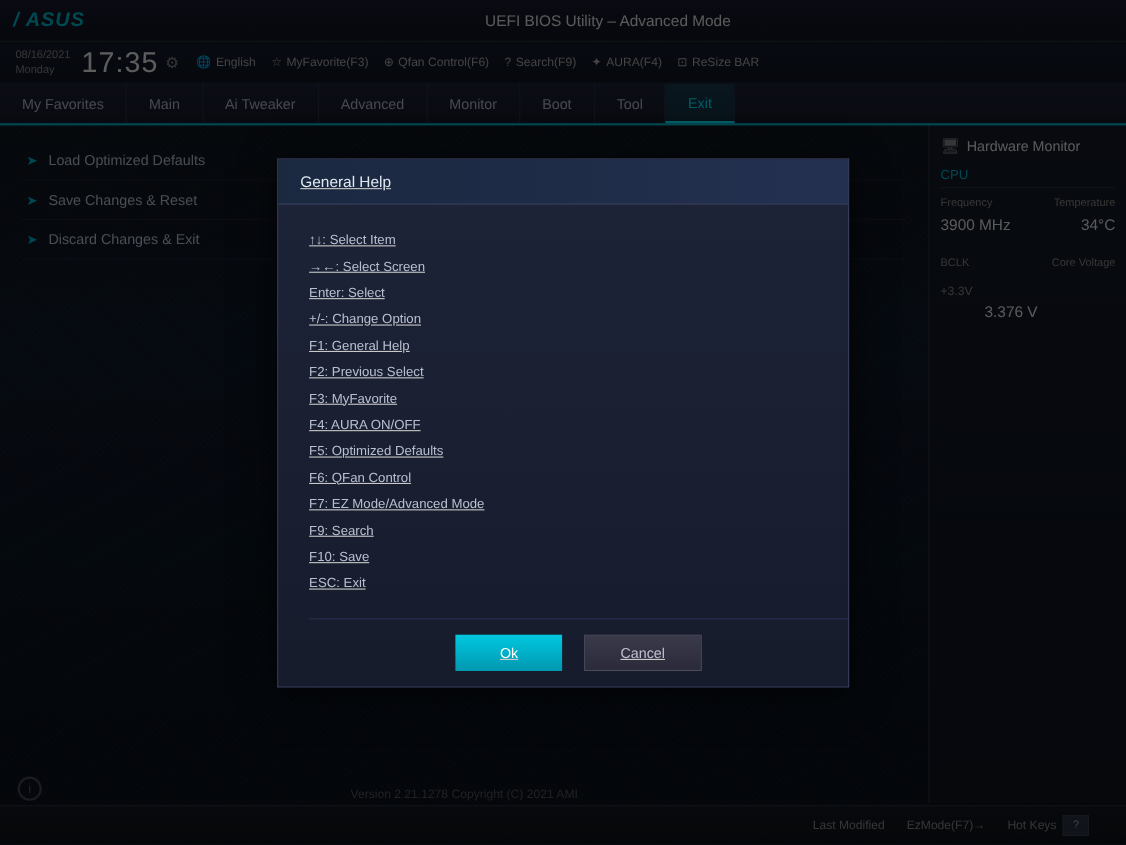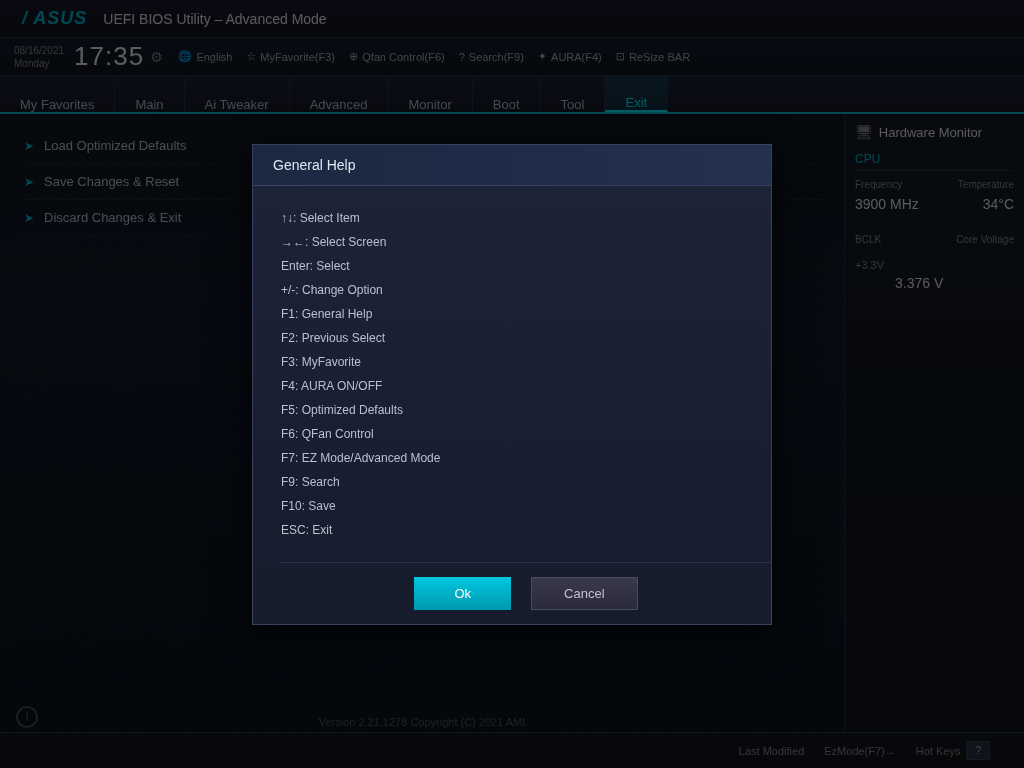--- a/index.html
+++ b/index.html
@@ -44,21 +44,21 @@
     }
 
     
     .header {
       position: relative;
       z-index: 10;
       background: linear-gradient(180deg, #1a1a2e 0%, #0f1520 100%);
       border-bottom: 1px solid #333;
       display: flex;
       align-items: center;
-      padding: 0 22px;
+      padding: 0 12px;
       height: 38px;
     }
 
     .asus-logo {
       display: flex;
       align-items: center;
       gap: 6px;
       margin-right: 16px;
     }
 
@@ -68,20 +68,21 @@
       font-weight: 900;
       letter-spacing: 1px;
       font-style: italic;
     }
 
     .header-title {
       color: #e0e0e0;
       font-size: 14px;
       font-weight: 400;
       flex: 1;
+      text-align: center;
     }
 
     
     .datetime-area {
       position: relative;
       z-index: 10;
       background: linear-gradient(180deg, #161b2e 0%, #0e1520 100%);
       display: flex;
       align-items: center;
       padding: 4px 14px;
@@ -134,21 +135,21 @@
       background: linear-gradient(180deg, #1e2235 0%, #161a28 100%);
       display: flex;
       align-items: stretch;
       height: 38px;
       border-bottom: 2px solid #00b4cc;
     }
 
     .nav-item {
       padding: 0 20px;
       display: flex;
-      align-items: flex-end;
+      align-items: center;
       font-size: 13px;
       color: #b0b8c8;
       cursor: pointer;
       border-right: 1px solid #2a2f45;
       transition: background 0.15s;
     }
 
     .nav-item.active {
       color: #00e5ff;
       background: rgba(0,180,200,0.15);
@@ -259,20 +260,21 @@
       align-items: center;
       justify-content: center;
     }
 
     .modal {
       background: linear-gradient(180deg, #1e2438 0%, #161c2c 100%);
       border: 1px solid #3a4060;
       width: 520px;
       padding: 0;
       box-shadow: 0 8px 32px rgba(0,0,0,0.8);
+      text-decoration: underline;
     }
 
     .modal-header {
       background: linear-gradient(90deg, #1a2840 0%, #243050 100%);
       padding: 12px 20px;
       font-size: 14px;
       color: #e0e8f0;
       border-bottom: 1px solid #3a4060;
     }
 

